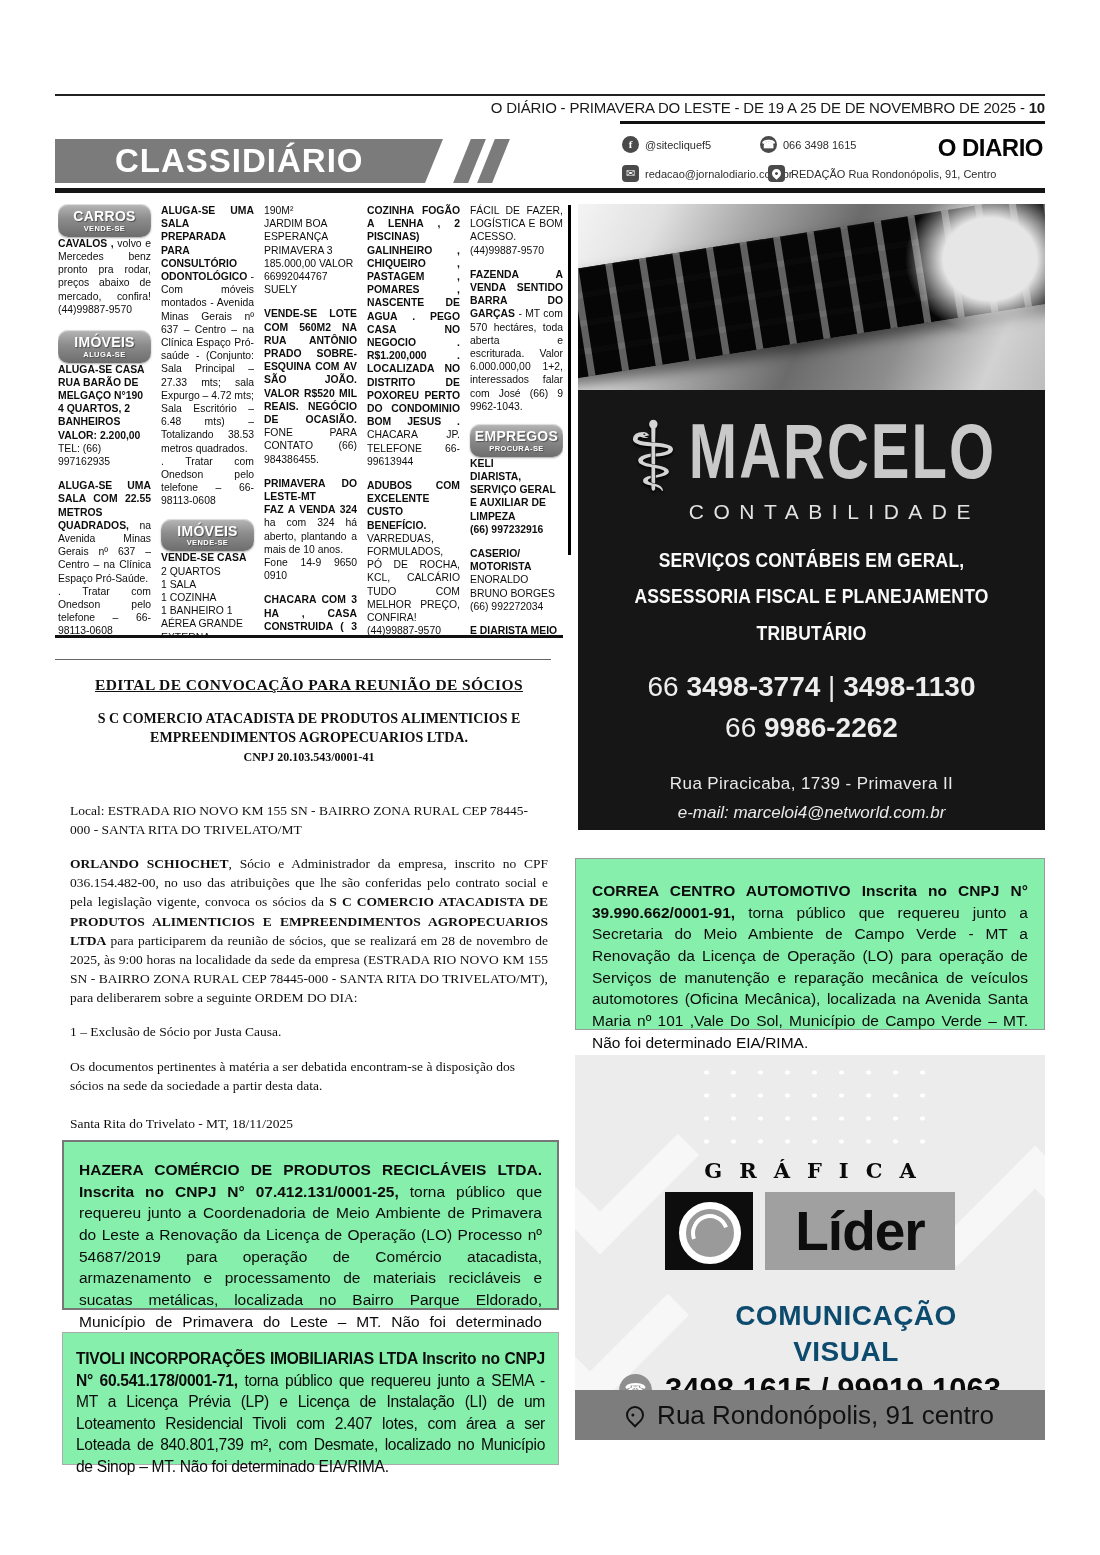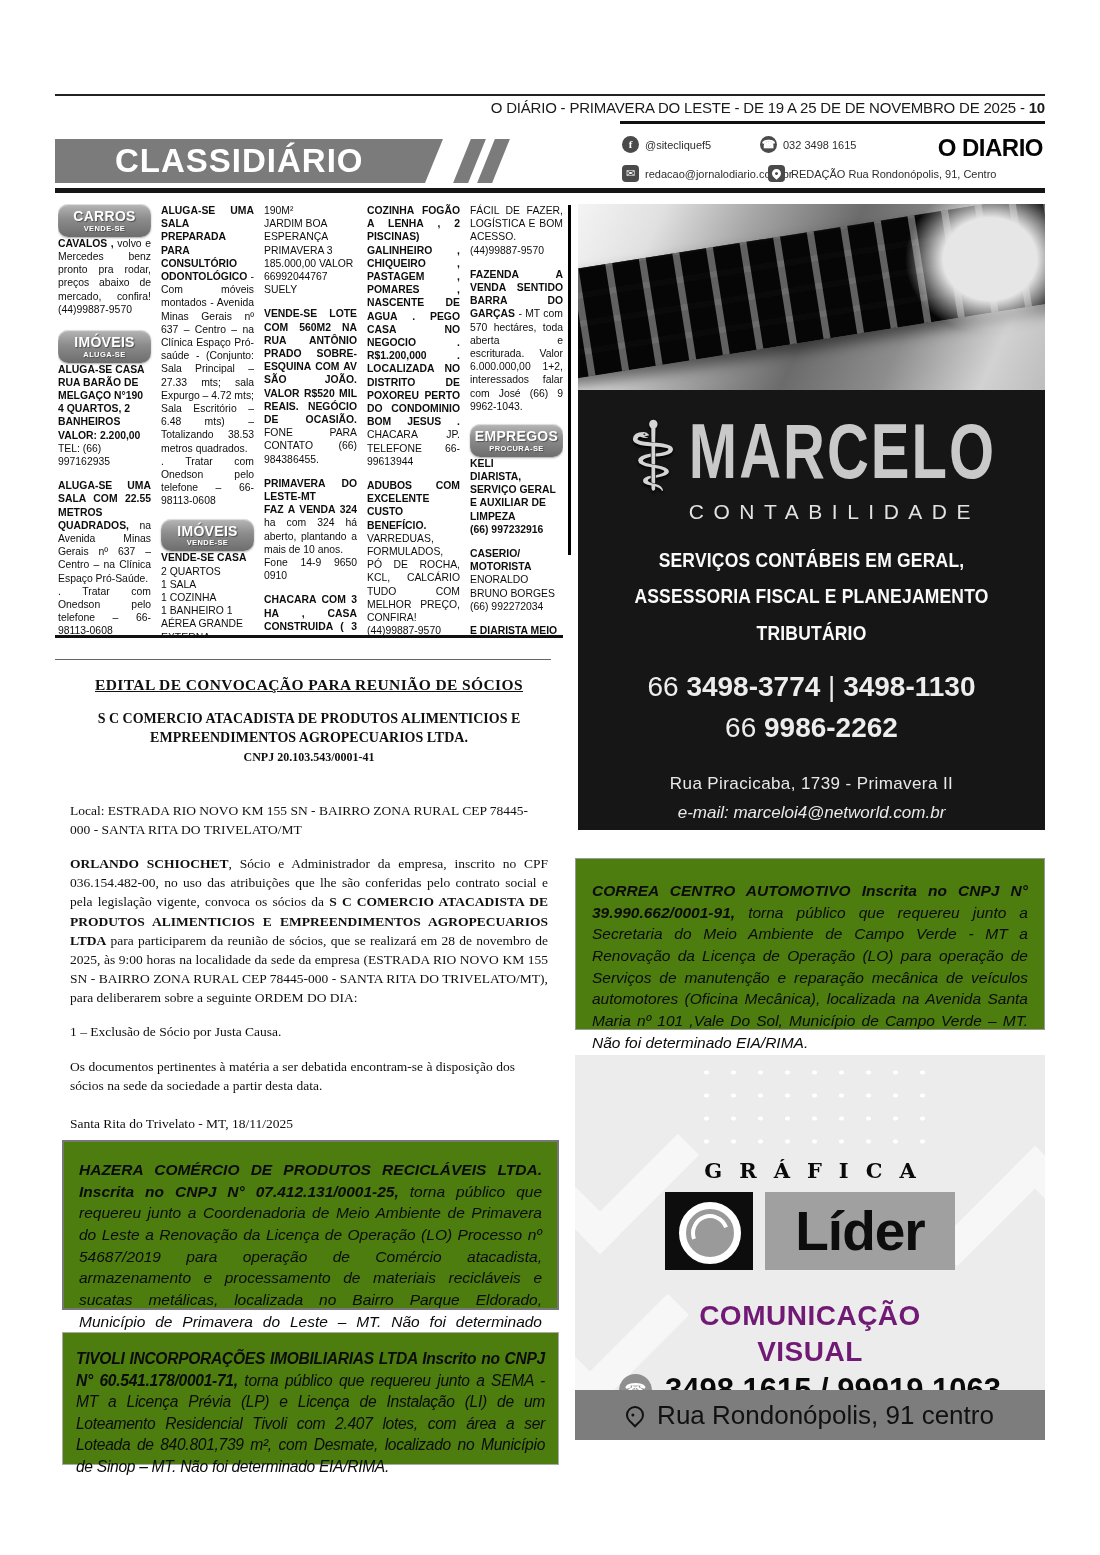--- a/index.html
+++ b/index.html
@@ -74,22 +74,22 @@
   .edital{left:70px;top:676px;width:478px;font-family:"Liberation Serif",serif;color:#101010;}
   .ed-title{text-align:center;font-weight:bold;font-size:15.5px;text-decoration:underline;letter-spacing:.4px;}
   .ed-co{margin-top:16px;text-align:center;font-weight:bold;font-size:14px;line-height:1.35;}
   .ed-cnpj{text-align:center;font-weight:bold;font-size:12px;margin-top:2px;}
   .ed-p{font-size:13.5px;line-height:1.42;margin-top:15px;}
   .ed-local{margin-top:36px;}
   .ed-body{text-align:justify;}
   .ed-date{margin-top:19px;}
 
   
-  .notice{box-sizing:border-box;border:1px solid #999;background:#4d7c0f;
-          font-size:15.5px;line-height:1.4;text-align:justify;color:#0b0b0b;font-style:italic;}
+  .notice{box-sizing:border-box;border:1px solid #999;background:#86efac;
+          font-size:15.5px;line-height:1.4;text-align:justify;color:#0b0b0b;}
   .correa{left:575px;top:858px;width:470px;height:172px;padding:21px 16px;}
   .hazera{left:62px;top:1140px;width:497px;height:170px;border-width:2px;border-color:#777;padding:17px 15px;}
   .tivoli{left:62px;top:1332px;width:497px;height:133px;border-color:#aaa;padding:15px 13px;
           letter-spacing:-.3px;font-size:15.6px;line-height:1.38;}
 
   
   .lider{left:575px;top:1055px;width:470px;height:385px;background:#ececec;overflow:hidden;}
   .stars{position:absolute;left:118px;top:6px;width:240px;height:92px;
          background-image:radial-gradient(#fff 2.2px,rgba(255,255,255,0) 2.7px);
          background-size:27px 23px;}
@@ -102,21 +102,21 @@
   .lrow{position:absolute;top:137px;left:0;width:100%;display:flex;justify-content:center;}
   .lblack{width:88px;height:78px;background:#0d0d0d;position:relative;}
   .lring{position:absolute;left:14px;top:10px;width:48px;height:48px;border:7px solid #fff;
          border-radius:50%;background:#9a9a9a;}
   .lring::after{content:"";position:absolute;left:5px;top:5px;width:30px;height:30px;
          border:4px solid #fff;border-color:#fff transparent transparent #fff;border-radius:50%;
          transform:rotate(25deg);}
   .lgray{width:190px;height:78px;background:#a0a0a0;display:flex;align-items:center;justify-content:center;margin-left:12px;}
   .lname{font-size:55px;font-weight:800;color:#0d0d0d;letter-spacing:-1px;line-height:1;}
   .ltag{position:absolute;top:243px;left:0;width:100%;text-align:center;font-weight:800;
-        font-size:28px;line-height:1.3;color:#701a75;letter-spacing:.5px;}
+        font-size:28px;line-height:1.3;color:#0c4a6e;letter-spacing:.5px;padding-left:36px;}
   .lphone{position:absolute;top:317px;left:0;width:100%;display:flex;justify-content:center;
           align-items:center;gap:13px;font-size:31px;font-weight:800;color:#0a0a0a;}
   .wacirc{width:33px;height:33px;border-radius:50%;background:#8f8f8f;color:#fff;display:flex;
           align-items:center;justify-content:center;font-size:18px;font-weight:400;}
   .lbar{position:absolute;left:0;bottom:0;width:100%;height:50px;background:#7d7d7d;display:flex;
         align-items:center;justify-content:center;gap:13px;font-size:26px;color:#111;}
   .pin-line{width:14px;height:14px;border:2.5px solid #111;border-radius:50% 50% 50% 0;
             transform:rotate(-45deg);position:relative;}
   .pin-line::after{content:"";position:absolute;left:4px;top:4px;width:3px;height:3px;
             border-radius:50%;background:#111;}
@@ -133,21 +133,21 @@
   <div class="abs banner"><span>CLASSIDIÁRIO</span></div>
   <div class="abs stripe s1"></div>
   <div class="abs stripe s2"></div>
 
   <div class="abs contact" style="left:622px;top:136px;">
     <span class="cic round">f</span>
     <span>@sitecliquef5</span>
   </div>
   <div class="abs contact" style="left:760px;top:136px;">
     <span class="cic round">☎</span>
-    <span>032 3498 1615</span>
+    <span>066 3498 1615</span>
   </div>
   <div class="abs odiario">O DIARIO</div>
   <div class="abs contact" style="left:622px;top:165px;">
     <span class="cic">✉</span>
     <span>redacao@jornalodiario.com.br</span>
   </div>
   <div class="abs contact" style="left:752px;top:165px;padding-left:16px;">
     <span class="cic">
         <span class="pin-fill"></span>
       </span>

